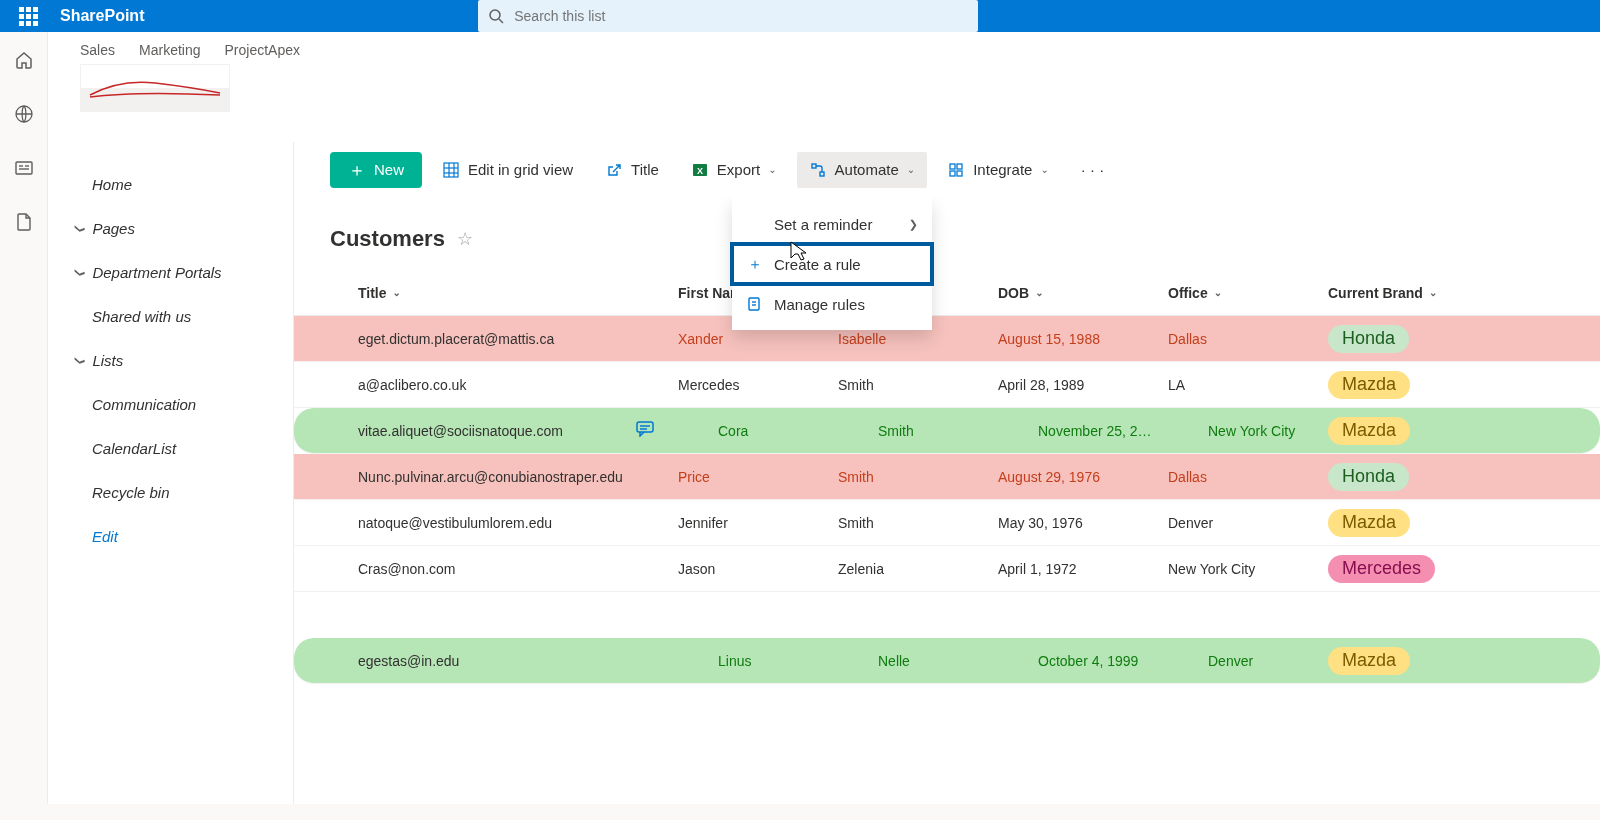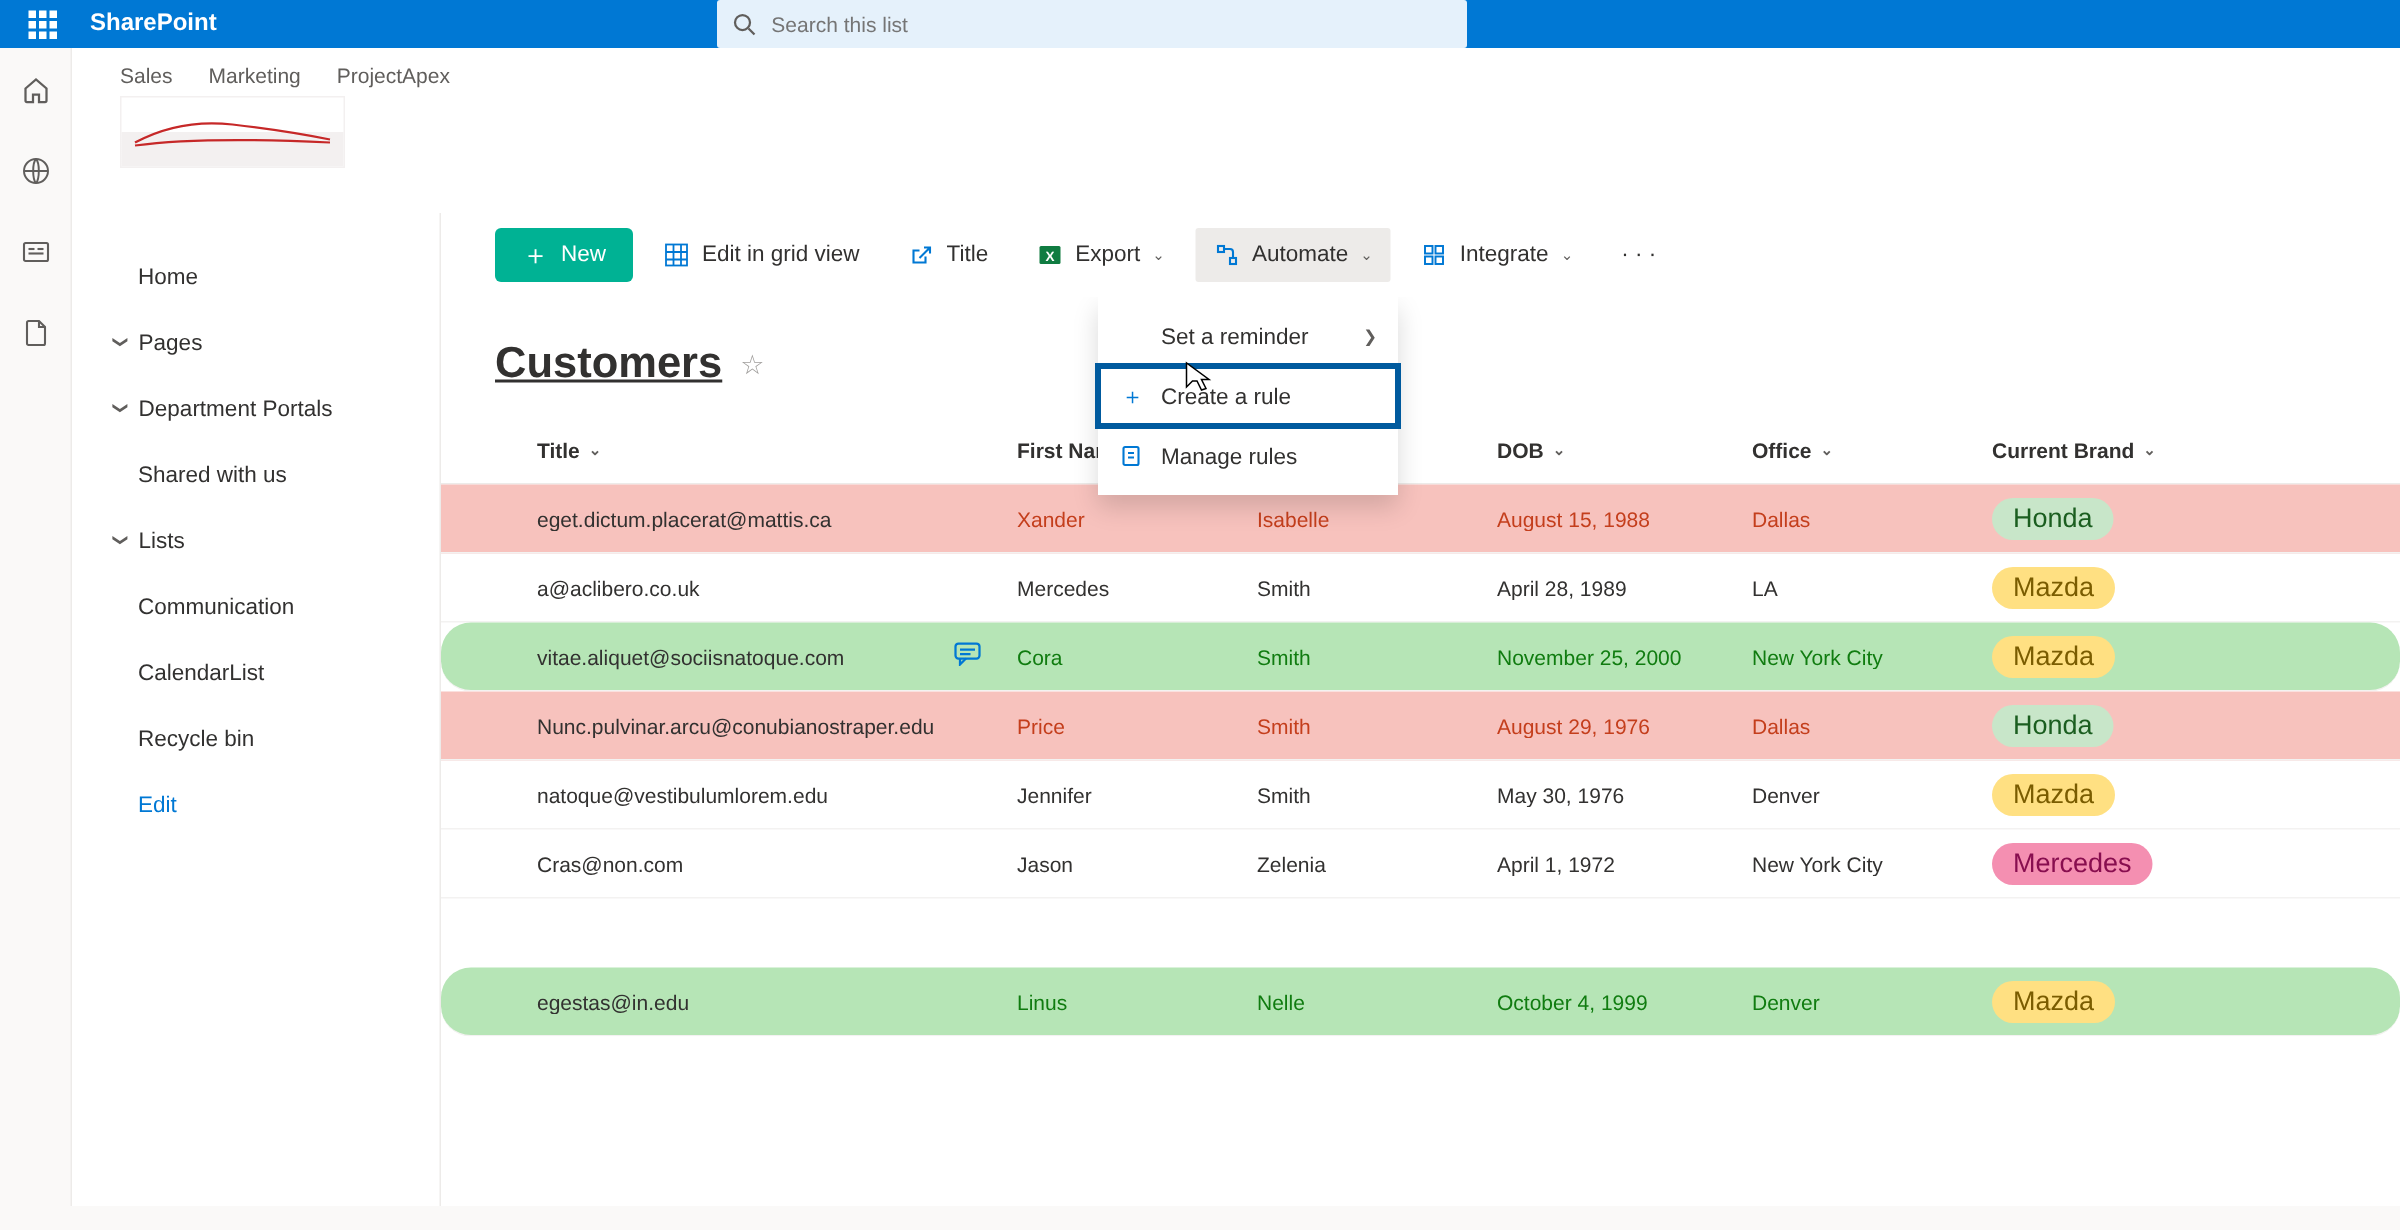--- a/index.html
+++ b/index.html
@@ -23,51 +23,51 @@
 
   .site-head { padding:10px 32px 0 32px; }
   .crumbs { display:flex; gap:24px; color:#605e5c; font-size:14px; }
   .crumbs span { cursor:pointer; }
   .logo-box { width:150px; height:48px; margin-top:6px; background:linear-gradient(#fff 50%, #f3f0f0 50%); border:1px solid #f3f0f0; display:flex; align-items:center; justify-content:center; }
   .logo-box svg { width:140px; height:30px; }
   .site-head-gap { height:30px; }
 
   .columns { display:flex; flex:1; overflow:hidden; }
 
-  .leftnav { width:246px; border-right:1px solid #edebe9; padding:20px 0; background:#fff; }
+  .leftnav { width:246px; border-right:1px solid #edebe9; padding:20px 0; background:#fff;font-style:italic; }
   .nav-item { display:flex; align-items:center; height:44px; padding-left:28px; font-size:15px; color:#323130; cursor:pointer; gap:8px; }
   .nav-item.sub { padding-left:44px; }
   .nav-item.edit { color:#0078d4; }
   .chev { color:#605e5c; font-size:10px; transform:rotate(90deg); display:inline-block; }
 
   .content { flex:1; display:flex; flex-direction:column; overflow:hidden; position:relative; }
 
   .cmdbar { display:flex; align-items:center; height:56px; padding-left:36px; gap:8px; border-bottom:1px solid #fff; }
   .btn-new { background:#00b294; color:#fff; height:36px; padding:0 18px; border:none; border-radius:4px; font-size:15px; display:flex; align-items:center; gap:8px; cursor:pointer; }
   .btn-new .plus { font-size:18px; font-weight:400; }
   .cmd { height:36px; padding:0 12px; display:flex; align-items:center; gap:8px; color:#323130; font-size:15px; cursor:pointer; border-radius:2px; }
   .cmd.active { background:#edebe9; }
   .cmd .cv { font-size:10px; color:#605e5c; }
   .cmd .ic { display:inline-flex; width:18px; height:18px; align-items:center; justify-content:center; color:#0078d4; }
 
   .list-title-row { display:flex; align-items:center; gap:12px; padding:28px 0 18px 36px; }
-  .list-title { font-size:29px; font-weight:600;text-decoration:underline; }
+  .list-title { font-size:22px; font-weight:600; }
   .star { color:#a19f9d; font-size:18px; cursor:pointer; }
 
   .table { width:100%; }
   .thead, .trow { display:grid; grid-template-columns: 64px 320px 160px 160px 170px 160px 200px; align-items:center; height:46px; font-size:14px; }
   .thead { font-weight:600; color:#323130; border-bottom:1px solid #edebe9; }
   .th { display:flex; align-items:center; gap:6px; cursor:pointer; }
   .th .cv { font-size:10px; color:#605e5c; }
   .trow { border-bottom:1px solid #f3f2f1; }
   .trow.red { background:#f7c2bd; }
   .trow.green { background:#b6e5b6;border-radius:20px; }
   .trow .cell { padding-right:10px; overflow:hidden; text-overflow:ellipsis; white-space:nowrap; }
   .red-text { color:#c43e1c; }
-  .green-text { color:#107c10; }
+  .green-text { color:#107c10;margin-left:40px; }
   .gap-row { height:46px; }
 
   .pill { display:inline-flex; align-items:center; height:28px; padding:0 14px; border-radius:14px; font-size:18px; }
   .pill.honda { background:#c8e6c9; color:#1b5e20; }
   .pill.mazda { background:#ffe082; color:#7a5c00; }
   .pill.merc  { background:#f48fb1; color:#880e4f; }
 
   .comment-ic { color:#0078d4; }
 
   .dropdown { position:absolute; top:0; left:438px; width:200px; background:#fff; box-shadow:0 8px 16px rgba(0,0,0,.15); z-index:10; padding:6px 0; }

